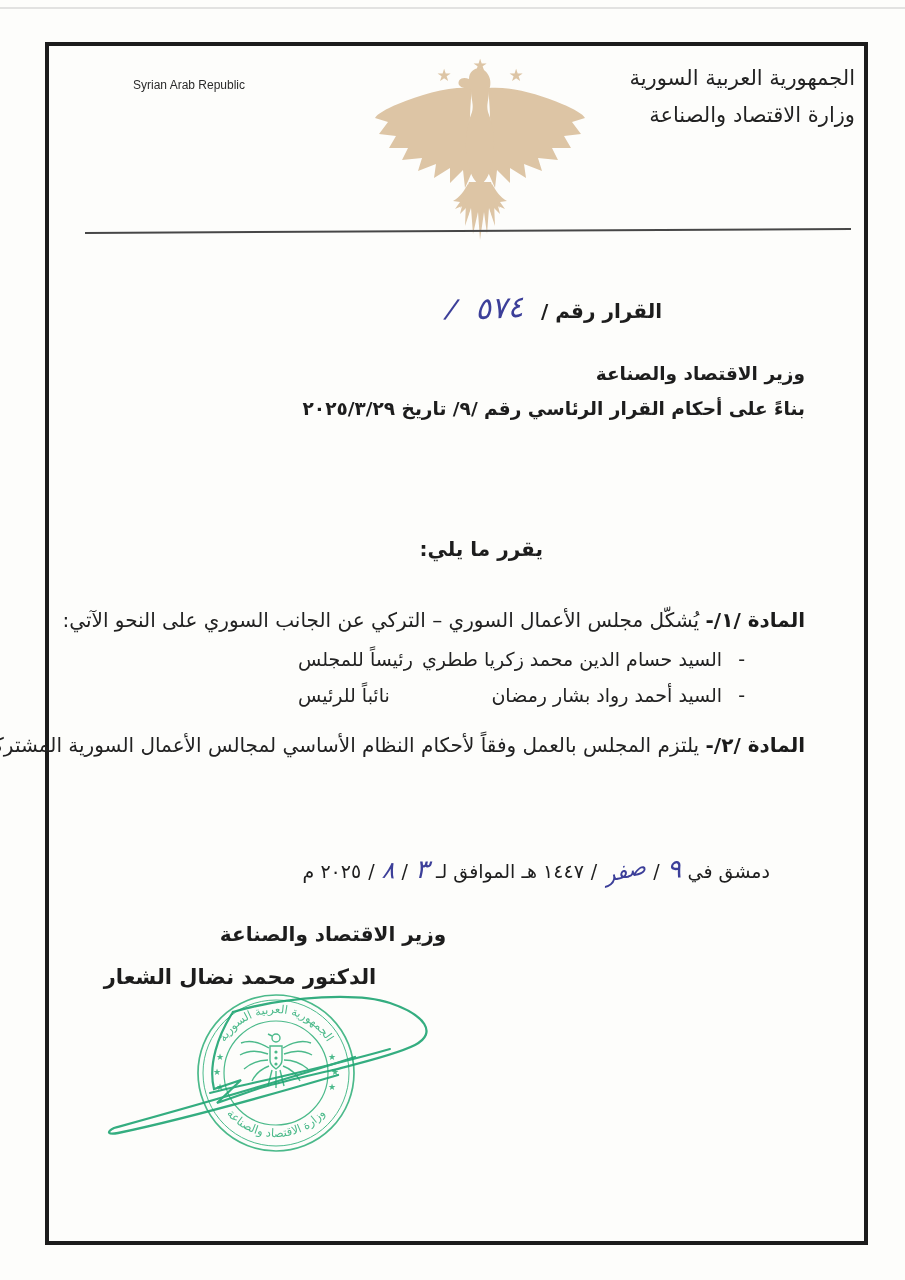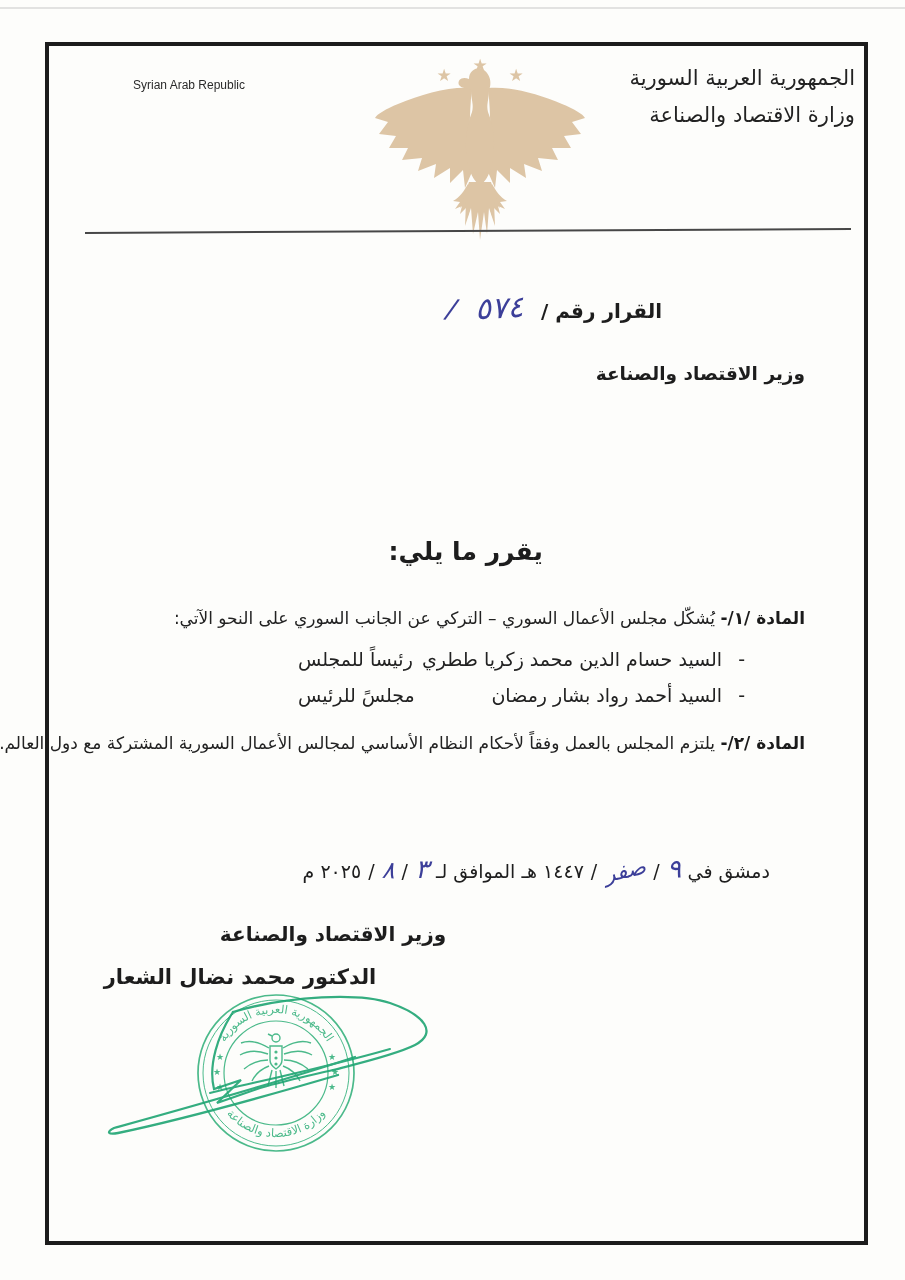--- a/index.html
+++ b/index.html
@@ -27,23 +27,23 @@
   .decree-line{position:absolute;top:290px;right:243px;direction:rtl;display:flex;align-items:baseline;gap:18px;}
   .decree-printed{font-weight:bold;font-size:20px;}
   .hand{color:var(--ink-blue);font-style:italic;}
   .decree-num{font-size:30px;letter-spacing:9px;display:inline-block;transform:rotate(-3deg);}
   .decree-slash{font-size:27px;display:inline-block;transform:rotate(9deg);}
 
   
   .preamble{position:absolute;right:100px;top:356px;direction:rtl;text-align:right;
     font-weight:bold;font-size:18.5px;line-height:35px;white-space:nowrap;}
 
-  .decides{position:absolute;right:362px;top:537px;direction:rtl;font-weight:bold;font-size:25px;}
-
-  .article{position:absolute;direction:rtl;font-size:17px;white-space:nowrap;color:#222;}
+  .decides{position:absolute;right:362px;top:537px;direction:rtl;font-weight:bold;font-size:20px;}
+
+  .article{position:absolute;direction:rtl;font-size:20px;white-space:nowrap;color:#222;}
   .article .lbl{font-weight:bold;color:#1b1b1b;}
   .art1{top:608px;right:100px;}
   .art2{top:733px;right:100px;}
   .art3{top:789px;right:100px;}
 
   .members{position:absolute;right:160px;top:648px;width:447px;direction:rtl;font-size:19px;color:#222;}
   .member-row{display:flex;justify-content:space-between;align-items:baseline;margin-bottom:14px;white-space:nowrap;}
   .member-right{display:flex;gap:16px;}
 
   
@@ -100,20 +100,21 @@
   <div class="rule"></div>
 
   <div class="decree-line">
     <span class="decree-printed">القرار رقم /</span>
     <span class="hand decree-num">٥٧٤</span>
     <span class="hand decree-slash">/</span>
   </div>
 
   <div class="preamble">
     <div>وزير الاقتصاد والصناعة</div>
+    <div>بناءً على أحكام القرار الرئاسي رقم /٩/ تاريخ ٢٠٢٥/٣/٢٩</div>
   </div>
 
   <div class="decides">يقرر ما يلي:</div>
 
   <div class="article art1">
     <span class="lbl">المادة /١/-</span>
     <span>يُشكّل مجلس الأعمال السوري – التركي عن الجانب السوري على النحو الآتي:</span>
   </div>
 
   <div class="members">
@@ -122,21 +123,21 @@
         <span>-</span>
         <span>السيد حسام الدين محمد زكريا ططري</span>
       </span>
       <span>رئيساً للمجلس</span>
     </div>
     <div class="member-row">
       <span class="member-right">
         <span>-</span>
         <span>السيد أحمد رواد بشار رمضان</span>
       </span>
-      <span>مجلسً للرئيس</span>
+      <span>نائباً للرئيس</span>
     </div>
   </div>
 
   <div class="article art2">
     <span class="lbl">المادة /٢/-</span>
     <span>يلتزم المجلس بالعمل وفقاً لأحكام النظام الأساسي لمجالس الأعمال السورية المشتركة مع دول العالم.</span>
   </div>
 
 
   <div class="date-line">

